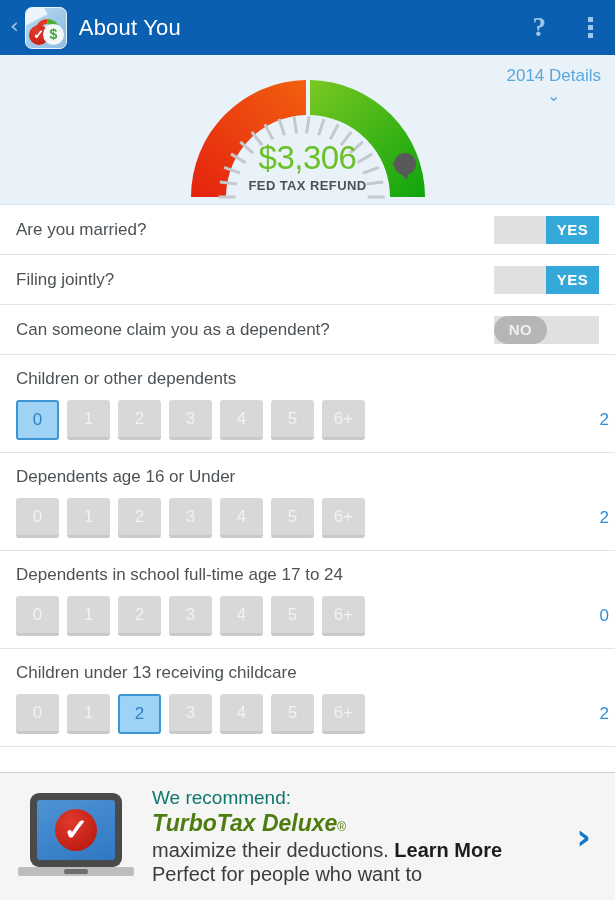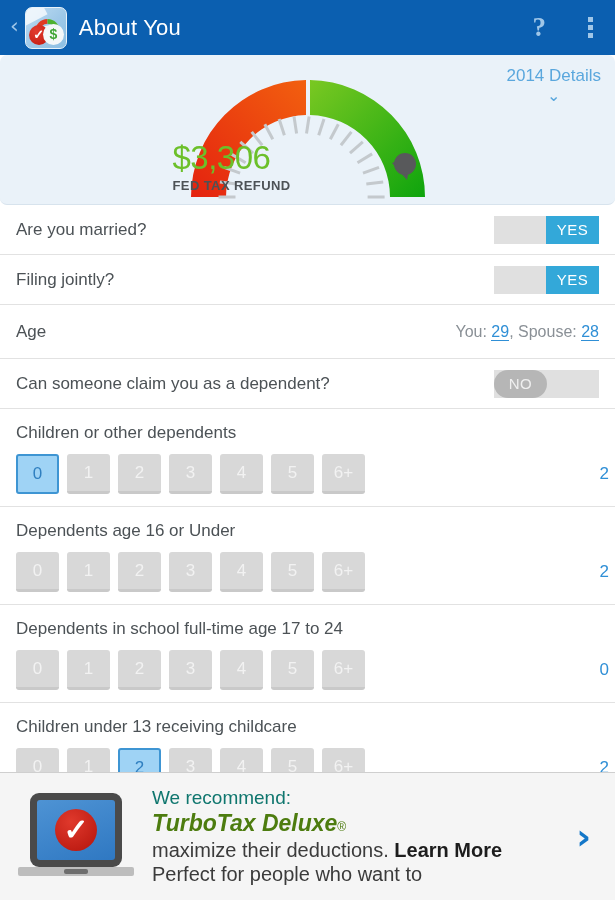--- a/index.html
+++ b/index.html
@@ -49,33 +49,32 @@
     color:#9fc6e8; font-size:27px; font-weight:bold; line-height:1;
     margin-right:38px; font-family:"Liberation Serif", serif;
   }
   .overflow-icon { display:flex; flex-direction:column; gap:3px; padding:4px 4px; }
   .overflow-icon i { display:block; width:5px; height:5px; background:#9fc6e8; }
 
   
   .gauge-panel {
     position: relative; height: 150px; background:#eaf2f9;
     border-bottom:1px solid #d7e3ed;
-    border-radius:7px;
   }
   .details-link {
     position:absolute; right:14px; top:12px; text-align:center;
     color:#5aa7dd; font-size:17px; line-height:1.1;
   }
   .details-link .chev {
     display:block; margin-top:1px; font-size:16px; color:#5aa7dd;
     font-family:"DejaVu Sans", sans-serif;
   }
   .gauge-wrap { position:absolute; left:50%; transform:translateX(-50%); top:12px; width:270px; height:140px; }
   .gauge-center-text {
-    position:absolute; left:0; right:0; top:74px; pointer-events:none;
+    position:absolute; left:0; right:0; top:74px; text-align:center; pointer-events:none;
   }
   .refund-amount { font-size:33px; color:#6cc02a; letter-spacing:-0.5px; line-height:1; }
   .refund-label {
     font-size:13px; color:#4d5256; font-weight:bold; letter-spacing:.4px; margin-top:4px;
   }
 
   
   .list { background:#fff; }
   .row {
     position:relative; border-bottom:1px solid #e2e2e2;
@@ -86,21 +85,21 @@
   .row-label { font-size:17px; color:#4c5256; font-weight:400; }
   .row-right { font-size:16px; color:#8a9096; }
   .row-right .num { color:#2f8fd6; border-bottom:1px solid #2f8fd6; }
 
   
   .switch {
     width:105px; height:28px; background:#e0e0e0; display:flex; position:relative;
   }
   .switch .thumb {
     width:53px; height:28px; display:flex; align-items:center; justify-content:center;
-    font-size:15px; font-weight:normal; letter-spacing:.5px;
+    font-size:15px; font-weight:bold; letter-spacing:.5px;
   }
   .switch.on  .thumb { margin-left:52px; background:#33a8d9; color:#ffffff; }
   .switch.off .thumb { margin-left:0;    background:#b6b6b6; color:#efefef;border-radius:14px; }
 
   
   .row-stepper { display:block; padding:14px 4px 12px 16px; border-bottom:1px solid #e2e2e2; }
   .stepper-label { font-size:17px; color:#4c5256; margin-bottom:11px; }
   .stepper-line { display:flex; align-items:center; }
   .chips { display:flex; gap:8px; }
   .chip {
@@ -253,26 +252,20 @@
       </div>
     </div>
 
     <div class="row row-toggle">
       <div class="row-label">Filing jointly?</div>
       <div class="switch on">
         <div class="thumb">YES</div>
       </div>
     </div>
 
-    <div class="row row-value">
-      <div class="row-label">Age</div>
-      <div class="row-right">
-        <span>You: </span><span class="num">29</span><span>, </span><span>Spouse: </span><span class="num">28</span>
-      </div>
-    </div>
 
     <div class="row row-toggle">
       <div class="row-label">Can someone claim you as a dependent?</div>
       <div class="switch off">
         <div class="thumb">NO</div>
       </div>
     </div>
 
     <div class="row-stepper">
       <div class="stepper-label">Children or other dependents</div>

